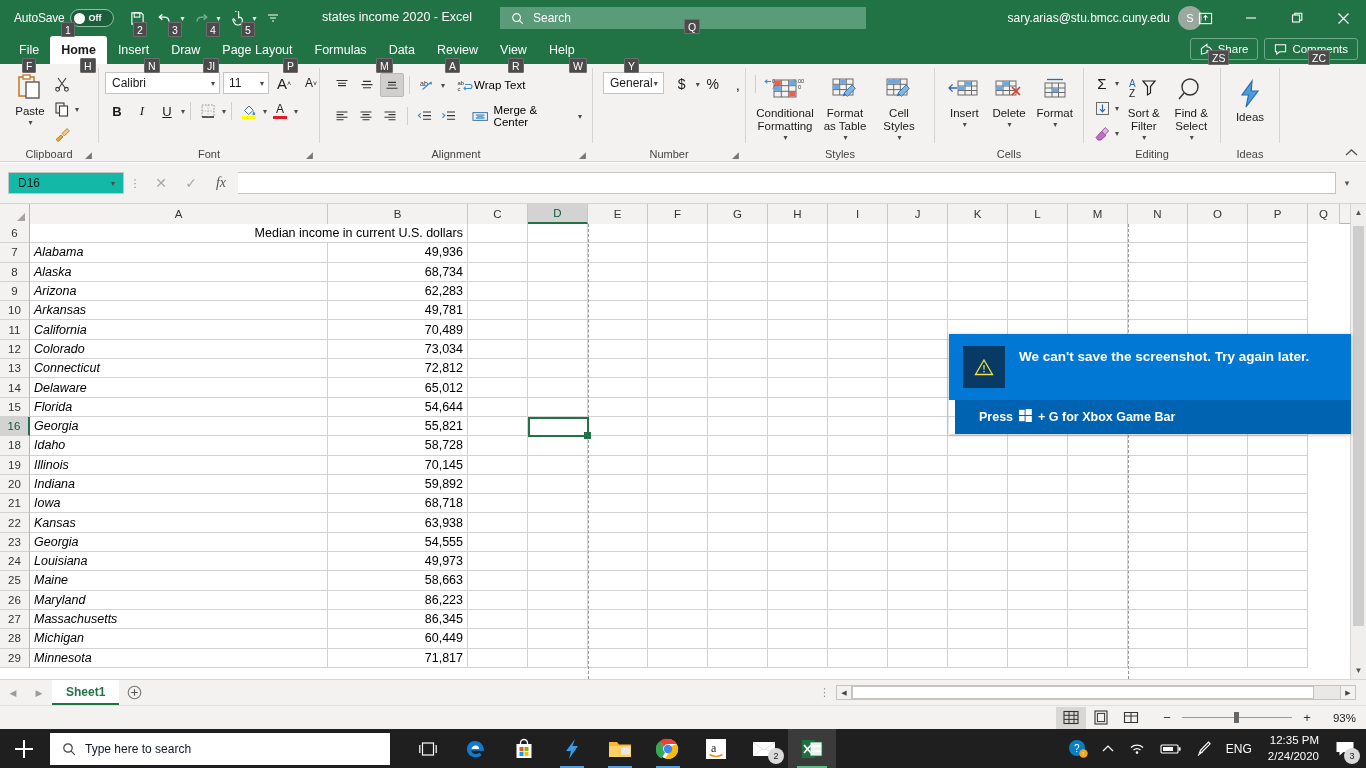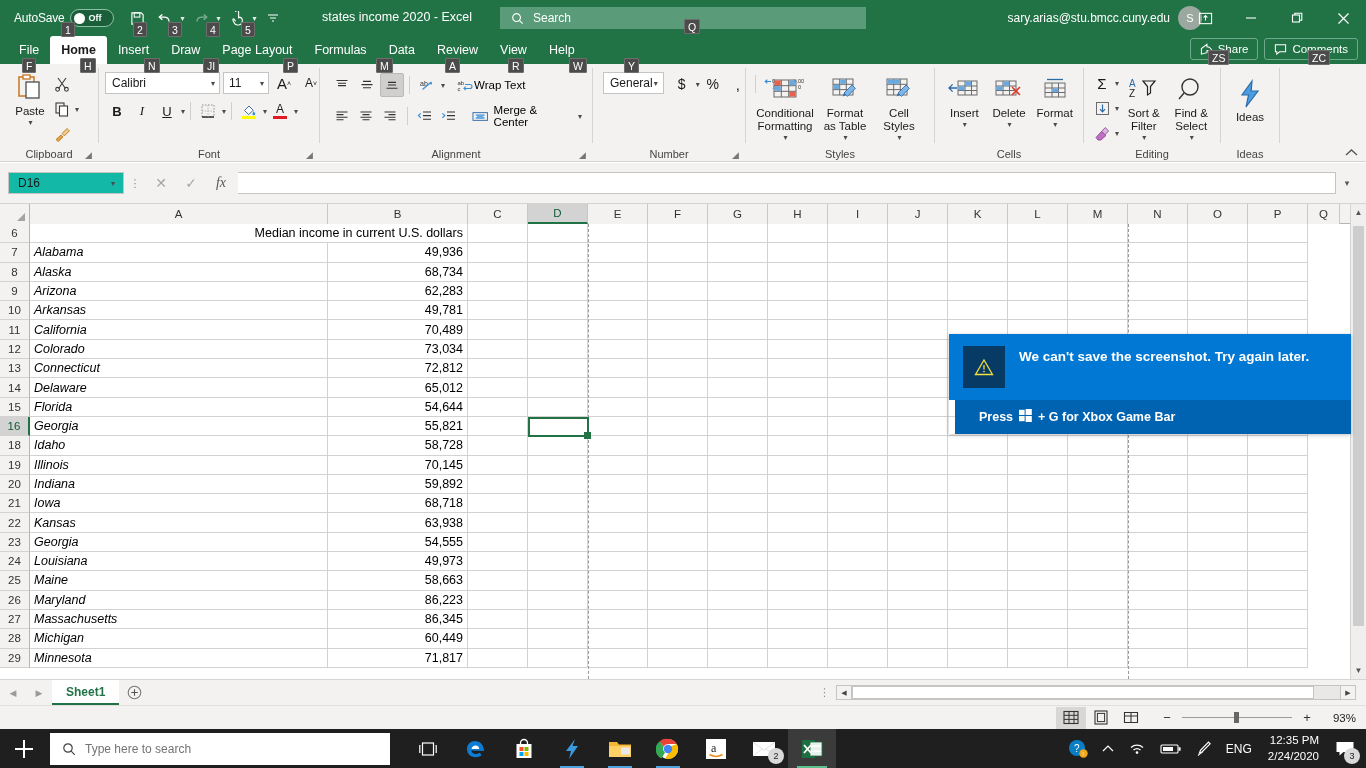--- a/index.html
+++ b/index.html
@@ -285,21 +285,21 @@
   }
   .start {
     width: 48px; height: 39px; display: flex; align-items: center; justify-content: center;
   }
   .start-sq { width: 18px; height: 18px; background: #ffffff;
     display: grid; grid-template-columns: 1fr 1fr; grid-template-rows: 1fr 1fr; gap: 2px; }
   .start-sq i { background: #1f1f1f; display: block; }
   .tb-searchbox {
     width: 340px; height: 32px; background: #ffffff; margin-left: 2px;
     display: flex; align-items: center; gap: 9px; padding-left: 12px;
-    font-size: 12px; color: #737373;
+    font-size: 12px; color: #0f172a;
   }
   .tb-apps { display: flex; align-items: center; margin-left: 14px; gap: 0; }
   .tb-app { width: 48px; height: 39px; display: flex; align-items: center; justify-content: center;
     position: relative; }
   .tb-app.open::after {
     content: ""; position: absolute; bottom: 0; left: 12px; width: 24px; height: 2px;
     background: #4ea3e0;
   }
   .tb-app.active { background: #3b3b3b; }
   .tb-app.active::after { background: #5bc08c; width: 30px; left: 9px; }

